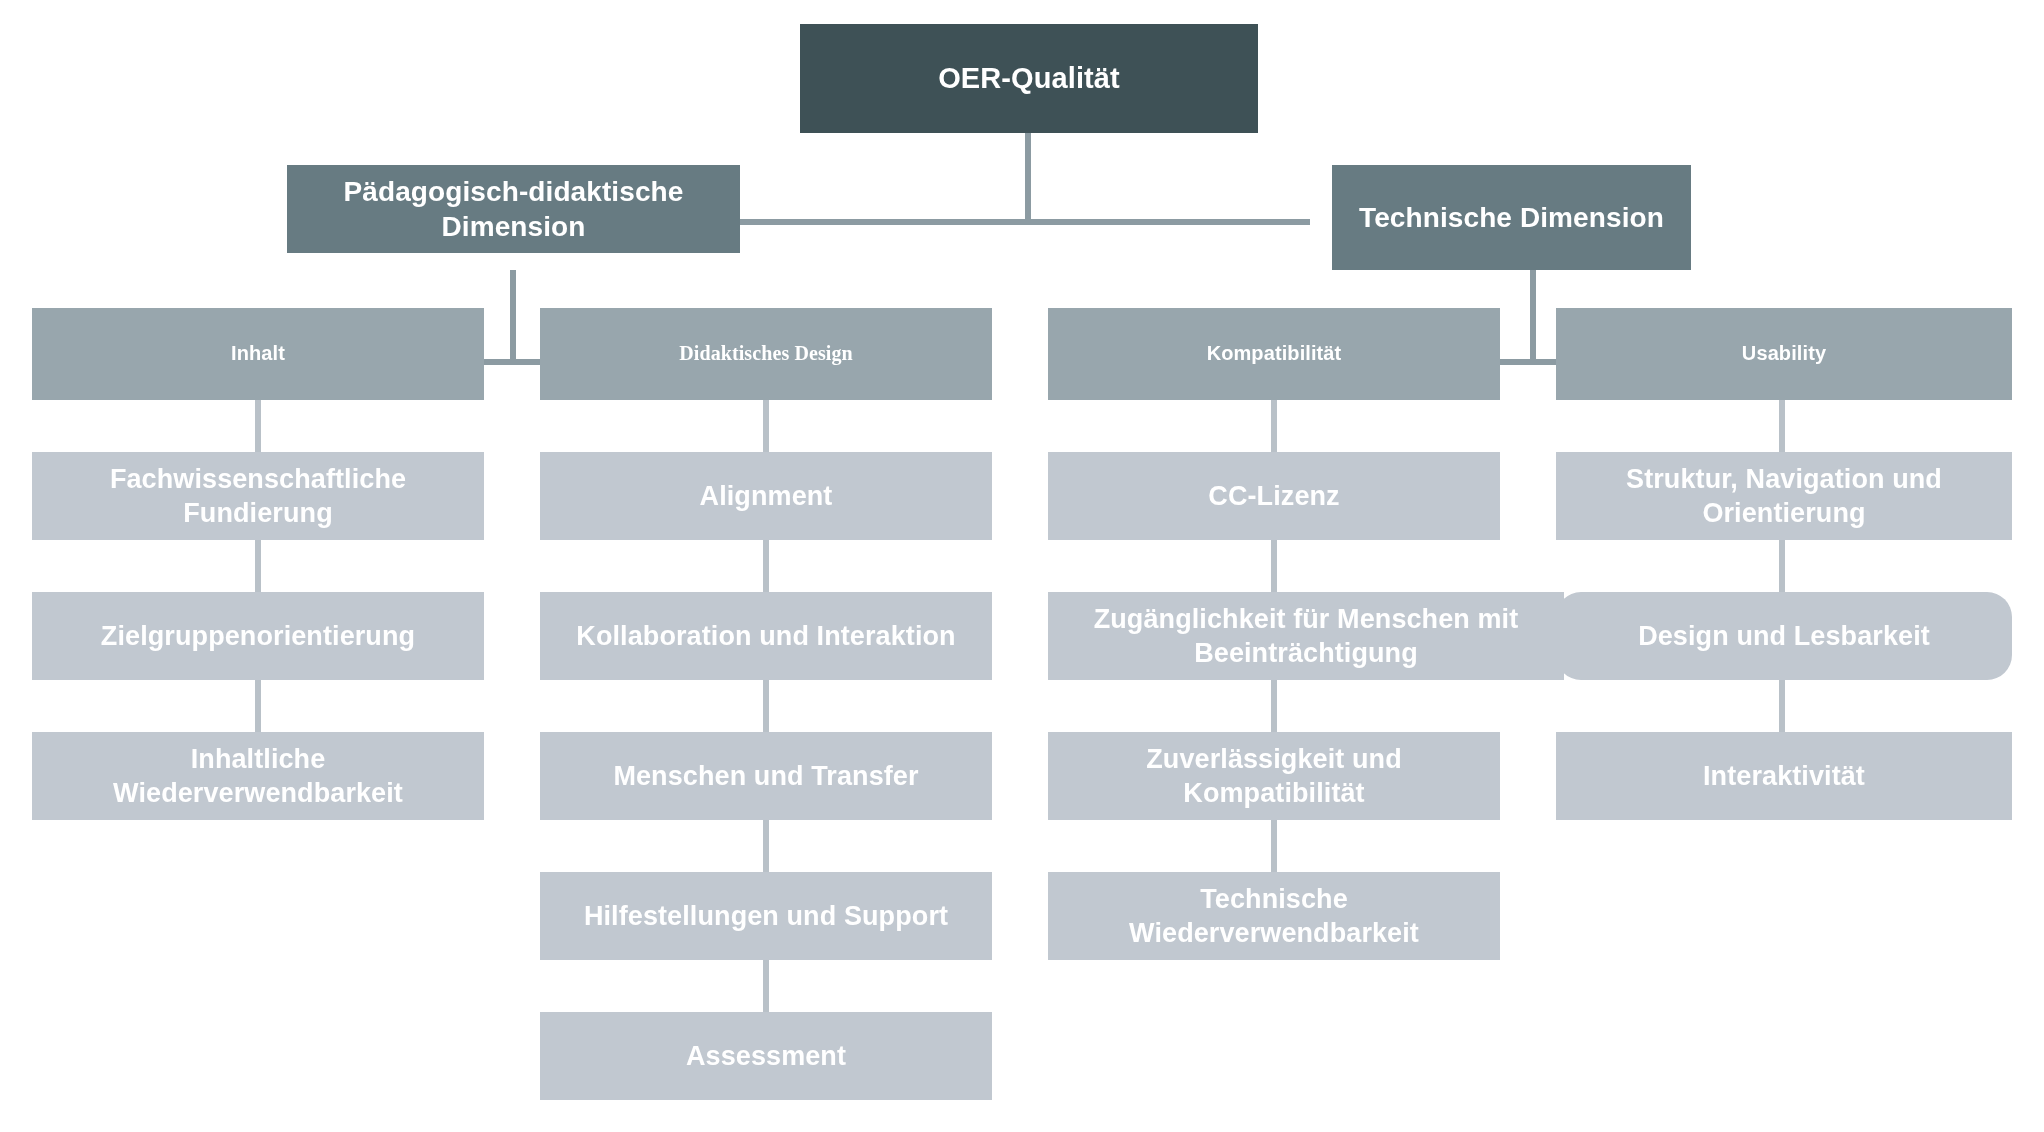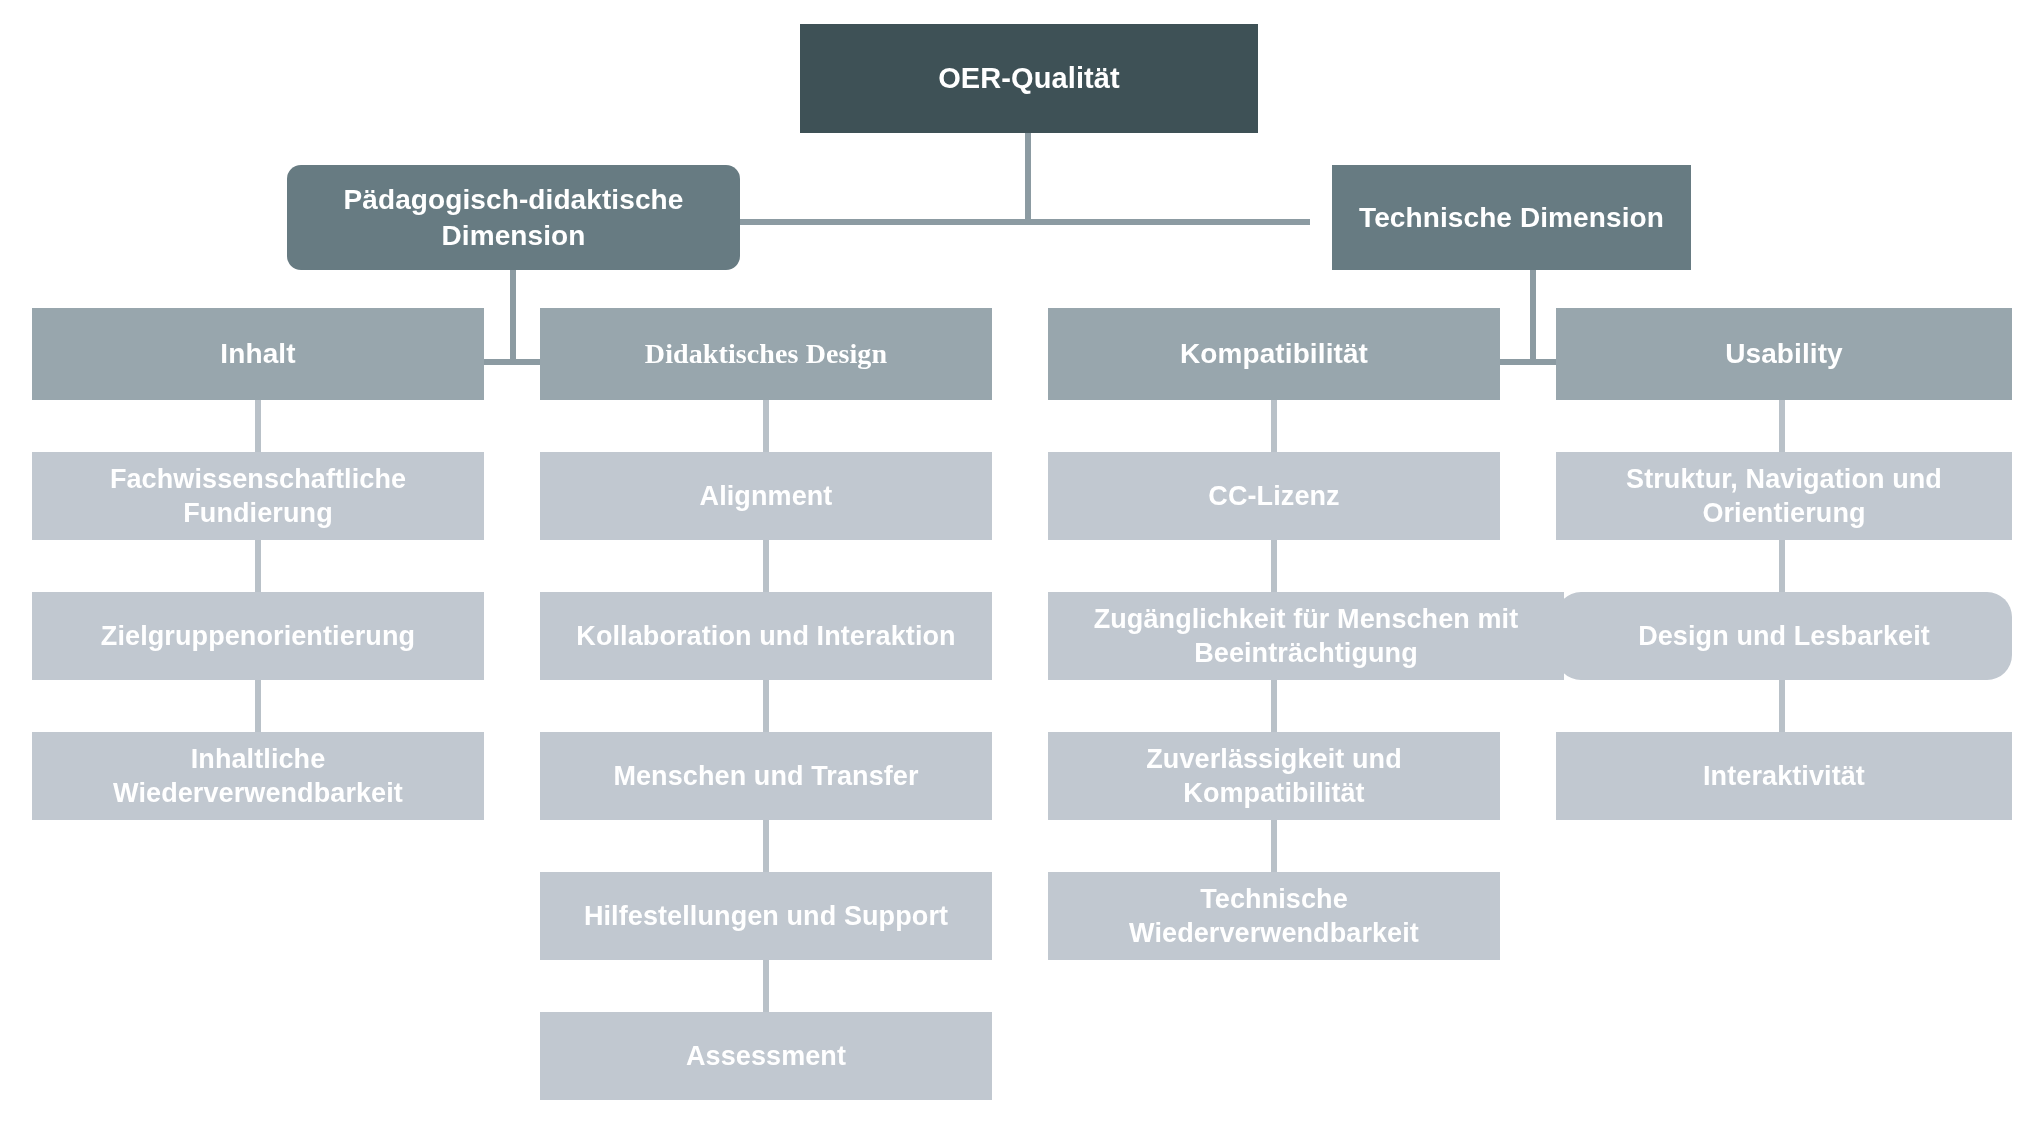--- a/index.html
+++ b/index.html
@@ -35,21 +35,21 @@
   .node.root {
     background: #3e5156;
     font-size: 29px;
   }
   .node.dim {
     background: #677b82;
     font-size: 28px;
   }
   .node.cat {
     background: #98a6ad;
-    font-size: 28px;
+    font-size: 20px;
     text-align: right;
   }
   .node.leaf {
     background: #c1c8d0;
     font-size: 27px;
   }
   .connector {
     position: absolute;
     background: #8c9ba2;
     z-index: 1;
@@ -87,21 +87,21 @@
   <div class="connector light" style="left:1271px; top:540px; width:6px; height:52px;"></div>
   <div class="connector light" style="left:1271px; top:680px; width:6px; height:52px;"></div>
   <div class="connector light" style="left:1271px; top:820px; width:6px; height:52px;"></div>
 
   <div class="connector light" style="left:1779px; top:400px; width:6px; height:52px;"></div>
   <div class="connector light" style="left:1779px; top:540px; width:6px; height:52px;"></div>
   <div class="connector light" style="left:1779px; top:680px; width:6px; height:52px;"></div>
 
   <div class="node root" style="left:800px; top:24px; width:458px; height:109px;">OER-Qualität</div>
 
-  <div class="node dim" style="left:287px; top:165px; width:453px; height:105px;border-radius:14px;">Pädagogisch-didaktische Dimension</div>
+  <div class="node dim" style="left:287px; top:165px; width:453px; height:88px;">Pädagogisch-didaktische Dimension</div>
 
   <div class="node dim" style="left:1332px; top:165px; width:359px; height:105px;">Technische Dimension</div>
 
   <div class="node cat" style="left:32px; top:308px; width:452px; height:92px;">Inhalt</div>
 
   <div class="node cat" style="left:540px; top:308px; width:452px; height:92px;font-family:Liberation Serif, serif;">Didaktisches Design</div>
 
   <div class="node cat" style="left:1048px; top:308px; width:452px; height:92px;">Kompatibilität</div>
 
   <div class="node cat" style="left:1556px; top:308px; width:456px; height:92px;">Usability</div>

